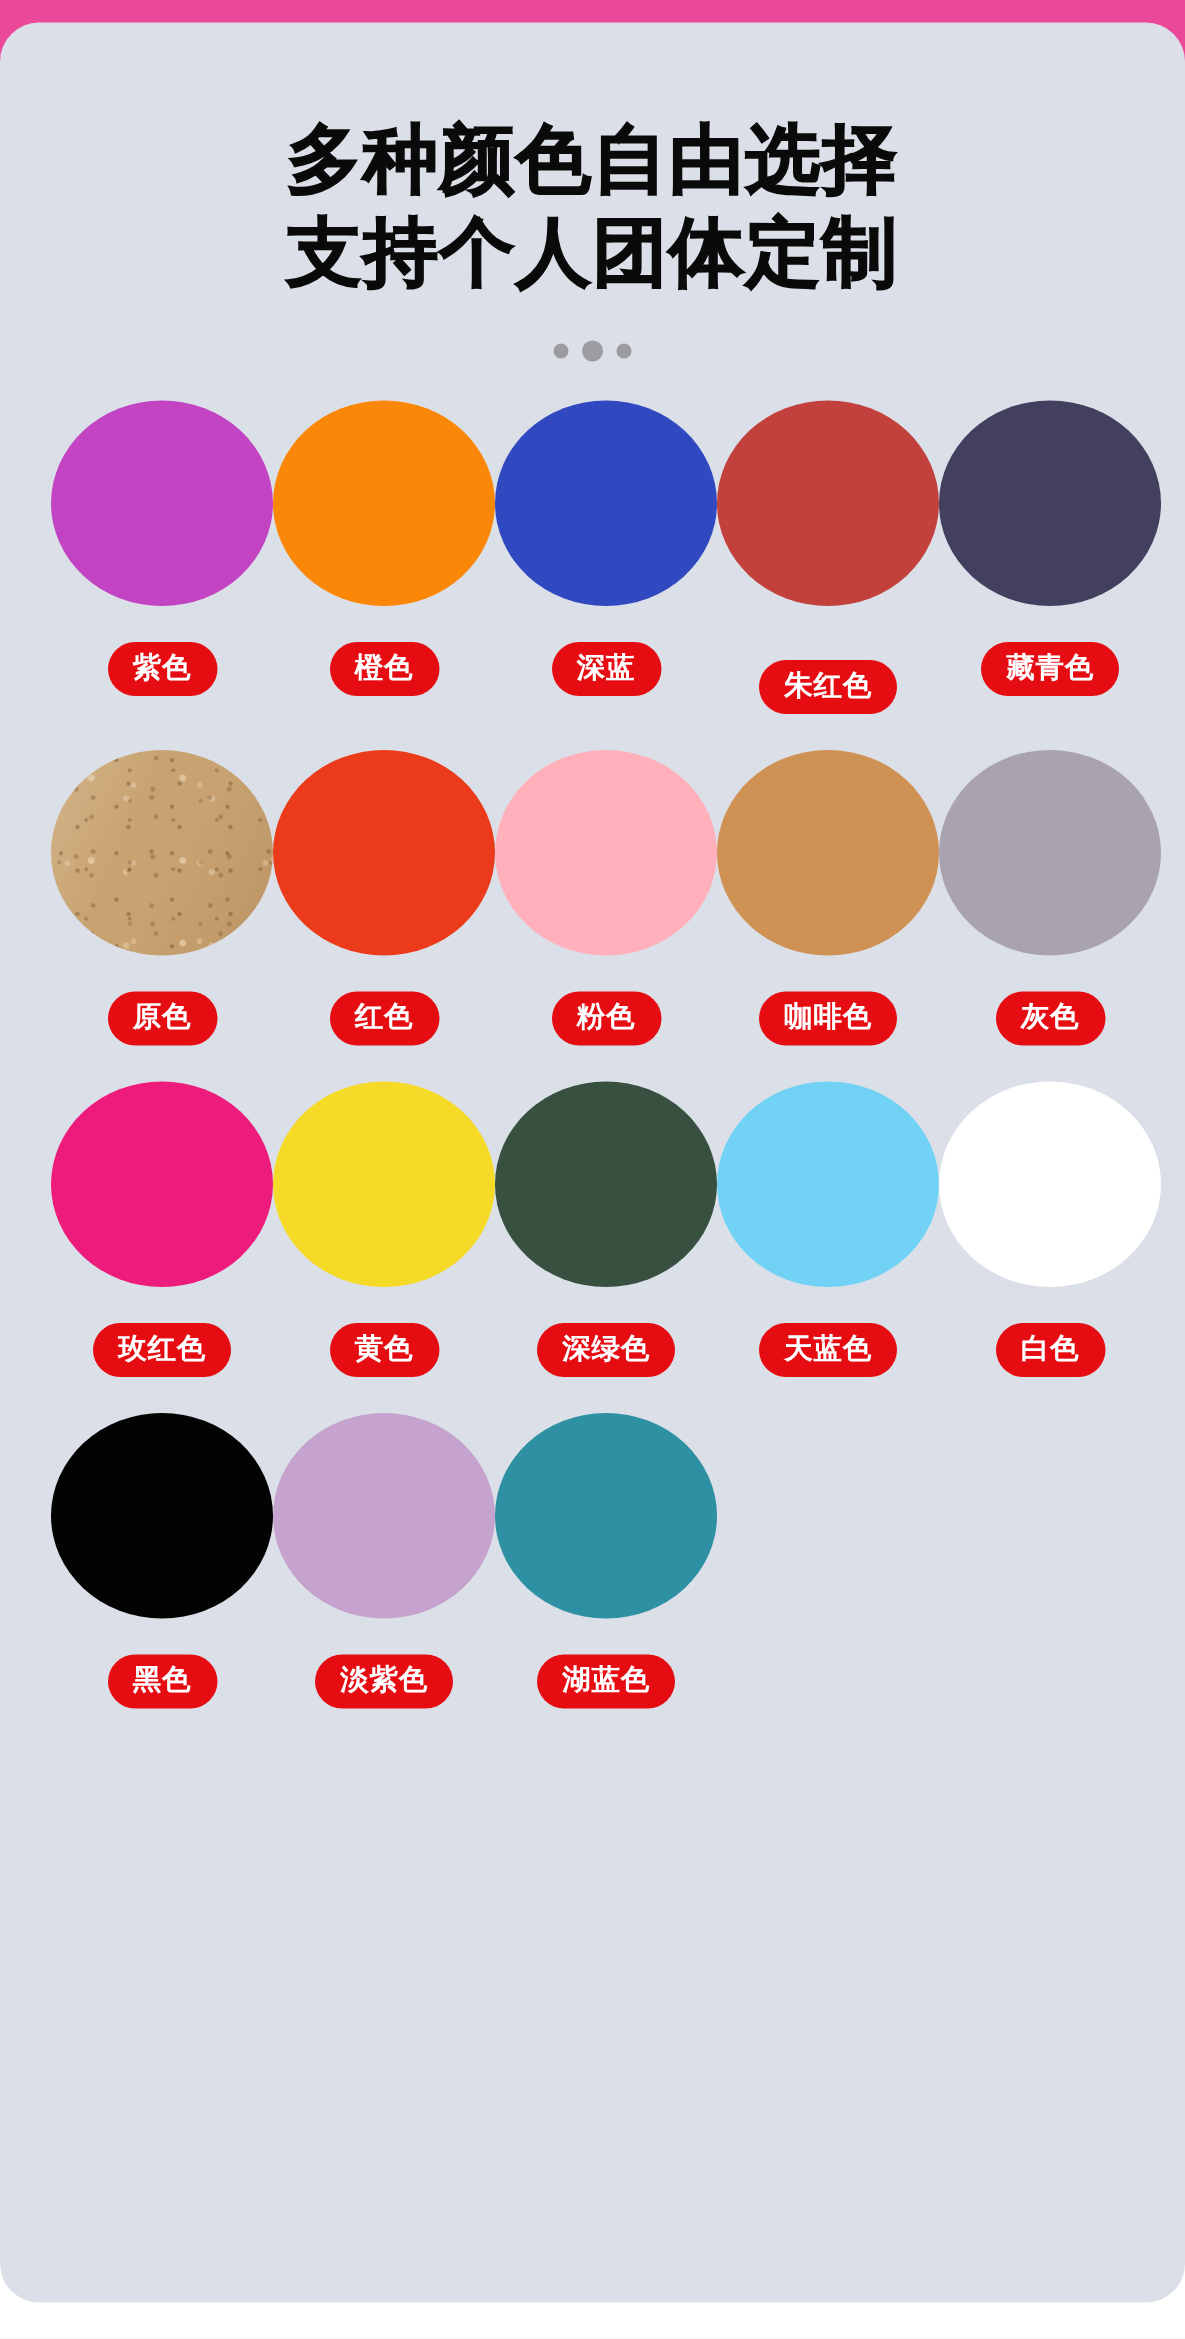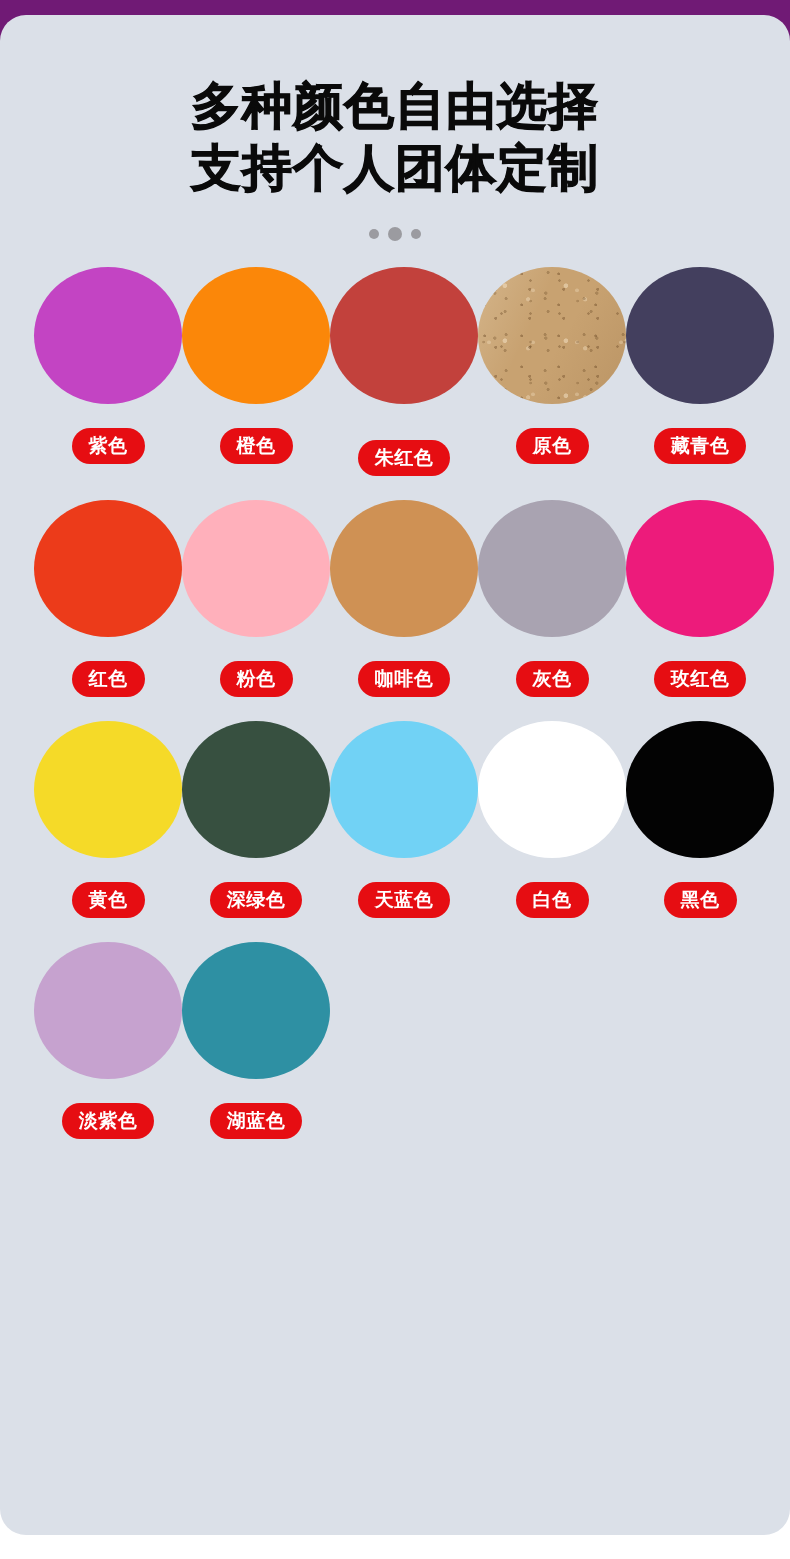--- a/index.html
+++ b/index.html
@@ -11,21 +11,21 @@
     width: 790px;
     height: 1559px;
     overflow: hidden;
     font-family: "Liberation Sans", "DejaVu Sans", sans-serif;
   }
 
   #page {
     position: relative;
     width: 790px;
     height: 1310px;
-    background: #701a75;
+    background: #ec4899;
   }
 
   
   #card {
     position: absolute;
     left: 0px;
     top: 15px;
     width: 790px;
     height: 1520px;
     background: #dbe0e8;
@@ -148,32 +148,36 @@
     <div class="grid" id="swatch-grid">
         <div class="cell">
           <div class="swatch" style="background: rgb(195, 68, 195);"></div>
           <div class="badge" style="background: rgb(230, 13, 18); color: rgb(255, 255, 255);">紫色</div>
         </div>
         <div class="cell">
           <div class="swatch" style="background: rgb(251, 135, 9);"></div>
           <div class="badge" style="background: rgb(230, 13, 18); color: rgb(255, 255, 255);">橙色</div>
         </div>
         <div class="cell">
+          <div class="swatch" style="background: rgb(48, 73, 192);"></div>
+          <div class="badge" style="background: rgb(230, 13, 18); color: rgb(255, 255, 255);">深蓝</div>
+        </div>
+        <div class="cell">
           <div class="swatch" style="background: rgb(194, 65, 60);"></div>
           <div class="badge" style="background: rgb(230, 13, 18); color: rgb(255, 255, 255); margin-top: 36px;">朱红色</div>
         </div>
         <div class="cell">
+          <div class="swatch" style="background: rgb(67, 63, 94);"></div>
+          <div class="badge" style="background: rgb(230, 13, 18); color: rgb(255, 255, 255);">藏青色</div>
+        </div>
+        <div class="cell">
           <div class="swatch textured" style="background: rgb(200, 162, 113);"></div>
           <div class="badge" style="background: rgb(230, 13, 18); color: rgb(255, 255, 255);">原色</div>
         </div>
         <div class="cell">
-          <div class="swatch" style="background: rgb(67, 63, 94);"></div>
-          <div class="badge" style="background: rgb(230, 13, 18); color: rgb(255, 255, 255);">藏青色</div>
-        </div>
-        <div class="cell">
           <div class="swatch" style="background: rgb(236, 59, 26);"></div>
           <div class="badge" style="background: rgb(230, 13, 18); color: rgb(255, 255, 255);">红色</div>
         </div>
         <div class="cell">
           <div class="swatch" style="background: rgb(255, 176, 187);"></div>
           <div class="badge" style="background: rgb(230, 13, 18); color: rgb(255, 255, 255);">粉色</div>
         </div>
         <div class="cell">
           <div class="swatch" style="background: rgb(207, 145, 84);"></div>
           <div class="badge" style="background: rgb(230, 13, 18); color: rgb(255, 255, 255);">咖啡色</div>

